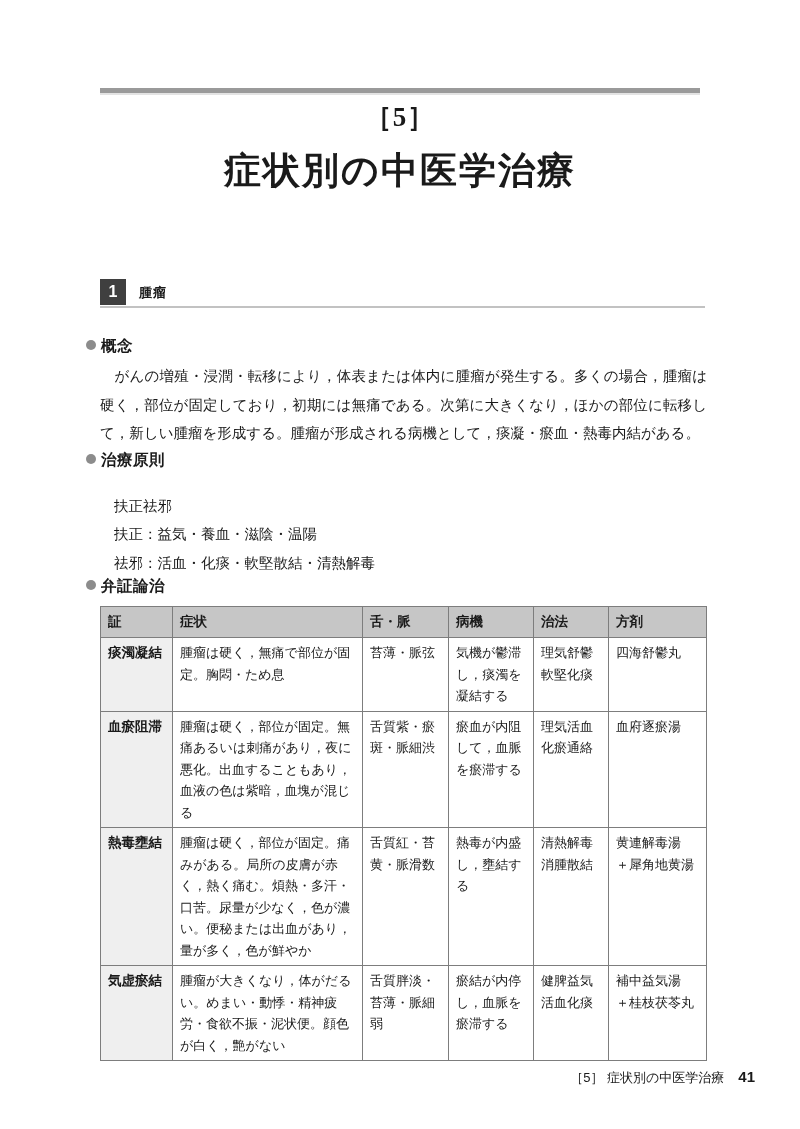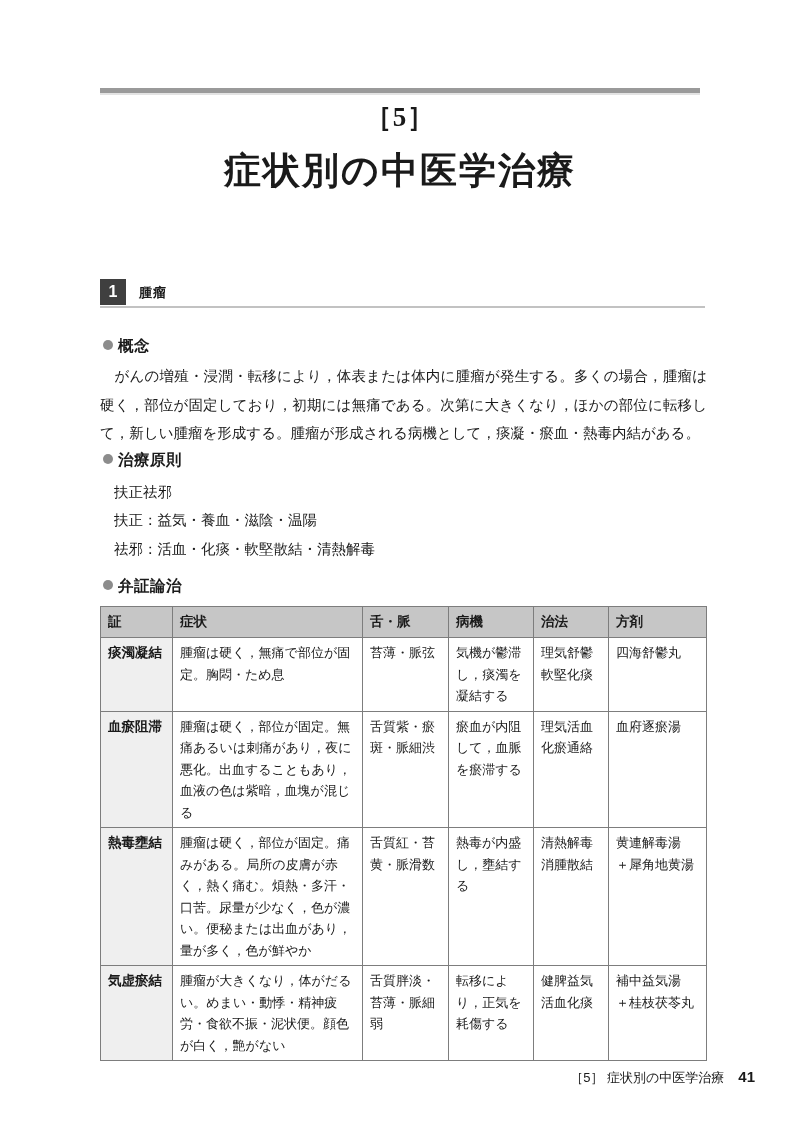--- a/index.html
+++ b/index.html
@@ -38,40 +38,40 @@
     position:absolute;left:0;top:0;width:26px;height:26px;
     background:var(--section-number-bg,#3f3f3f);
     color:#fff;text-align:center;line-height:26px;font-size:16px;font-weight:bold;
   }
   .section-title{
     position:absolute;left:39px;top:1px;font-size:13px;font-weight:bold;line-height:26px;
     letter-spacing:1px;
   }
 
   
-  .bullet-heading{position:absolute;left:103px;height:22px;}
+  .bullet-heading{position:absolute;left:86px;height:22px;}
   .bullet-heading .dot{
     display:inline-block;width:10px;height:10px;border-radius:50%;
     background:var(--bullet,#8c8c8c);margin-right:5px;vertical-align:1px;
   }
   .bullet-heading .txt{font-size:15.5px;font-weight:bold;letter-spacing:0.5px;}
 
   .h-concept{top:336px;}
   .h-principles{top:450px;}
   .h-differentiation{top:576px;}
 
   
   .concept-body{
     position:absolute;left:100px;top:362px;width:607px;
     font-size:14.5px;line-height:28.5px;text-align:justify;text-indent:1em;
   }
 
   
   .principle-lines{
-    position:absolute;left:114px;top:478px;width:590px;
+    position:absolute;left:114px;top:492px;width:590px;
     font-size:14.5px;line-height:28.4px;
   }
 
   
   .diff-table{
     position:absolute;left:100px;top:606px;width:606px;
     border-collapse:collapse;table-layout:fixed;
   }
   .diff-table th,.diff-table td{
     border:1px solid #7d7d7d;
@@ -184,21 +184,21 @@
       <td>熱毒が内盛し，壅結する</td>
       <td class="multiline">清熱解毒
 消腫散結</td>
       <td class="multiline">黄連解毒湯
 ＋犀角地黄湯</td>
     </tr>
     <tr class="r4">
       <td class="pattern">気虚瘀結</td>
       <td>腫瘤が大きくなり，体がだるい。めまい・動悸・精神疲労・食欲不振・泥状便。顔色が白く，艶がない</td>
       <td>舌質胖淡・苔薄・脈細弱</td>
-      <td>転移により，正気を耗傷する</td>
+      <td>瘀結が内停し，血脈を瘀滞する</td>
       <td class="multiline">健脾益気
 活血化痰</td>
       <td class="multiline">補中益気湯
 ＋桂枝茯苓丸</td>
     </tr>
   </tbody>
     </table>
 
   <div class="footer">
     <span>［5］ 症状別の中医学治療</span><span class="page-num">41</span>

